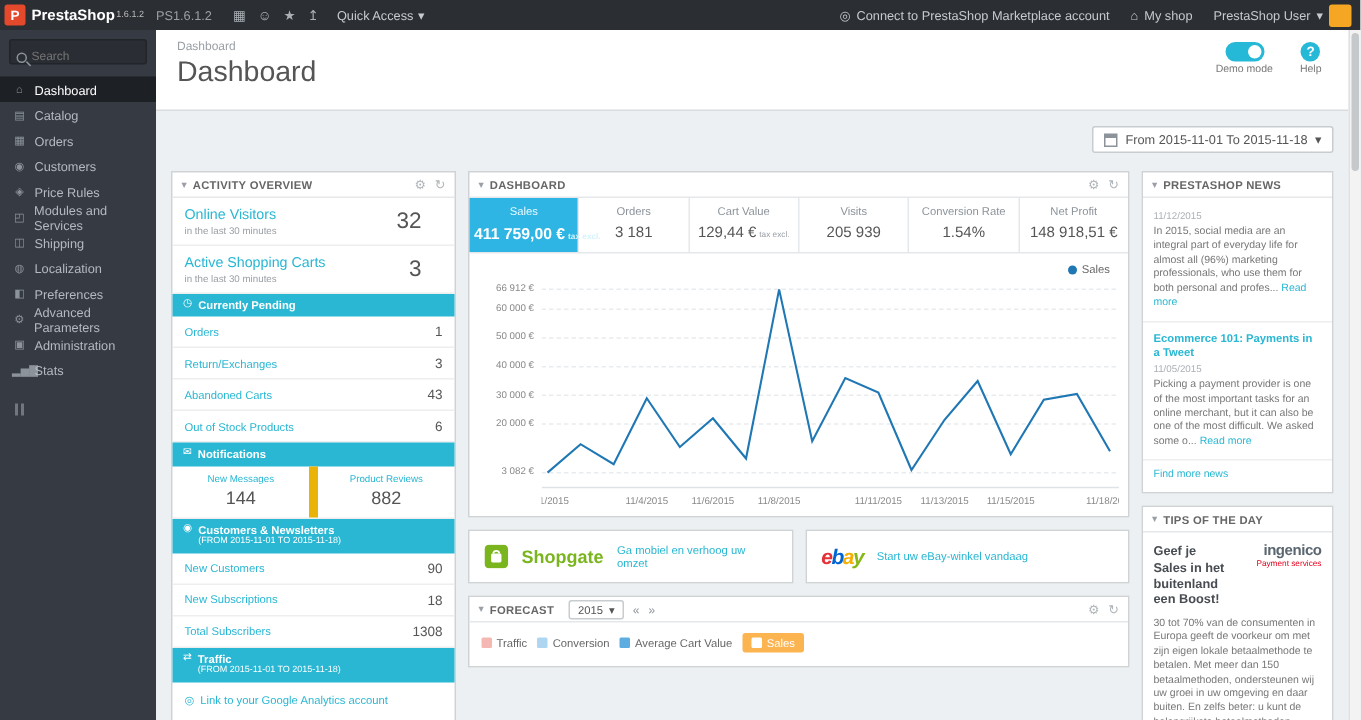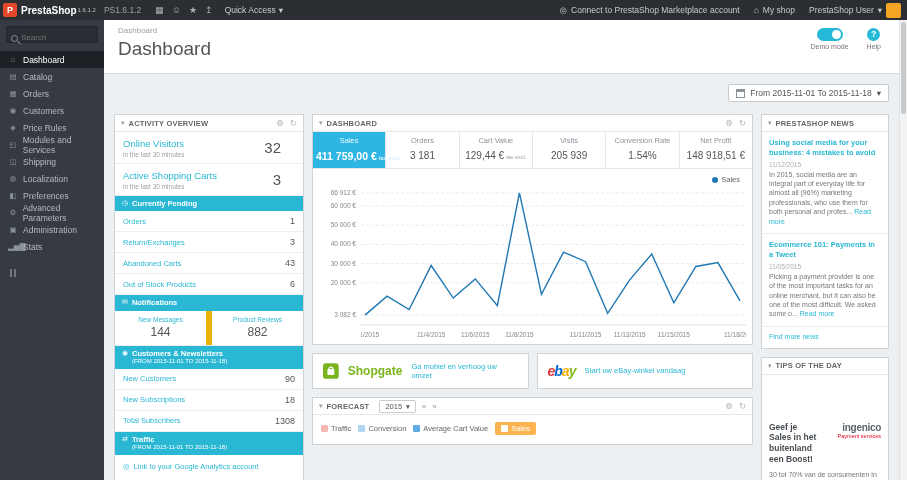--- a/index.html
+++ b/index.html
@@ -124,21 +124,21 @@
   .leg-item.sales-active { background:#fbb450; color:#fff; padding:2px 6px; border-radius:2px; }
   .leg-item.sales-active .leg-sw { background:#fff; }
 
   
   .news-item { padding:6px 7px 7px; border-bottom:1px solid #eee; }
   .news-title { color:#29b7d3; font-size:7.5px; font-weight:bold; line-height:1.3; cursor:pointer; }
   .news-date { font-size:6.5px; color:#aab0b6; margin:3px 0 2px; }
   .news-body { font-size:7px; color:#777; line-height:1.35; }
   .read-more { color:#29b7d3; font-size:7px; cursor:pointer; }
   .find-more { padding:6px 7px 8px; font-size:7px; color:#29b7d3; cursor:pointer; }
-  .tips-row { display:flex; gap:9px; padding:7px 7px 3px;margin-top:40px; }
+  .tips-row { display:flex; gap:9px; padding:7px 7px 3px; }
   .tips-headline { flex:1; font-size:8.5px; font-weight:bold; color:#474d52; line-height:1.25; }
   .ingenico { text-align:right; flex:none; width:52px; }
   .ing1 { font-size:10px; font-weight:bold; color:#5b6670; letter-spacing:-.3px; }
   .ing2 { font-size:5.5px; color:#e3001b; }
   .tips-body { padding:3px 7px 9px; font-size:7px; color:#777; line-height:1.35; }
 </style>
 </head>
 <body>
 
 <div class="topbar">
@@ -482,21 +482,20 @@
       </div>
     </div>
 
     <div class="col-right">
       <div class="panel">
         <div class="panel-head">
           <span class="panel-caret">▾</span>
           <span class="panel-title">PRESTASHOP NEWS</span>
         </div>
         <div class="news-item">
-          <div class="news-title">Using social media for your business: 4 mistakes to avoid</div>
           <div class="news-date">11/12/2015</div>
           <div class="news-body"><span>In 2015, social media are an integral part of everyday life for almost all (96%) marketing professionals, who use them for both personal and profes...</span> <span class="read-more">Read more</span></div>
         </div>
         <div class="news-item">
           <div class="news-title">Ecommerce 101: Payments in a Tweet</div>
           <div class="news-date">11/05/2015</div>
           <div class="news-body"><span>Picking a payment provider is one of the most important tasks for an online merchant, but it can also be one of the most difficult. We asked some o...</span> <span class="read-more">Read more</span></div>
         </div>
         <div class="find-more">Find more news</div>
       </div>

